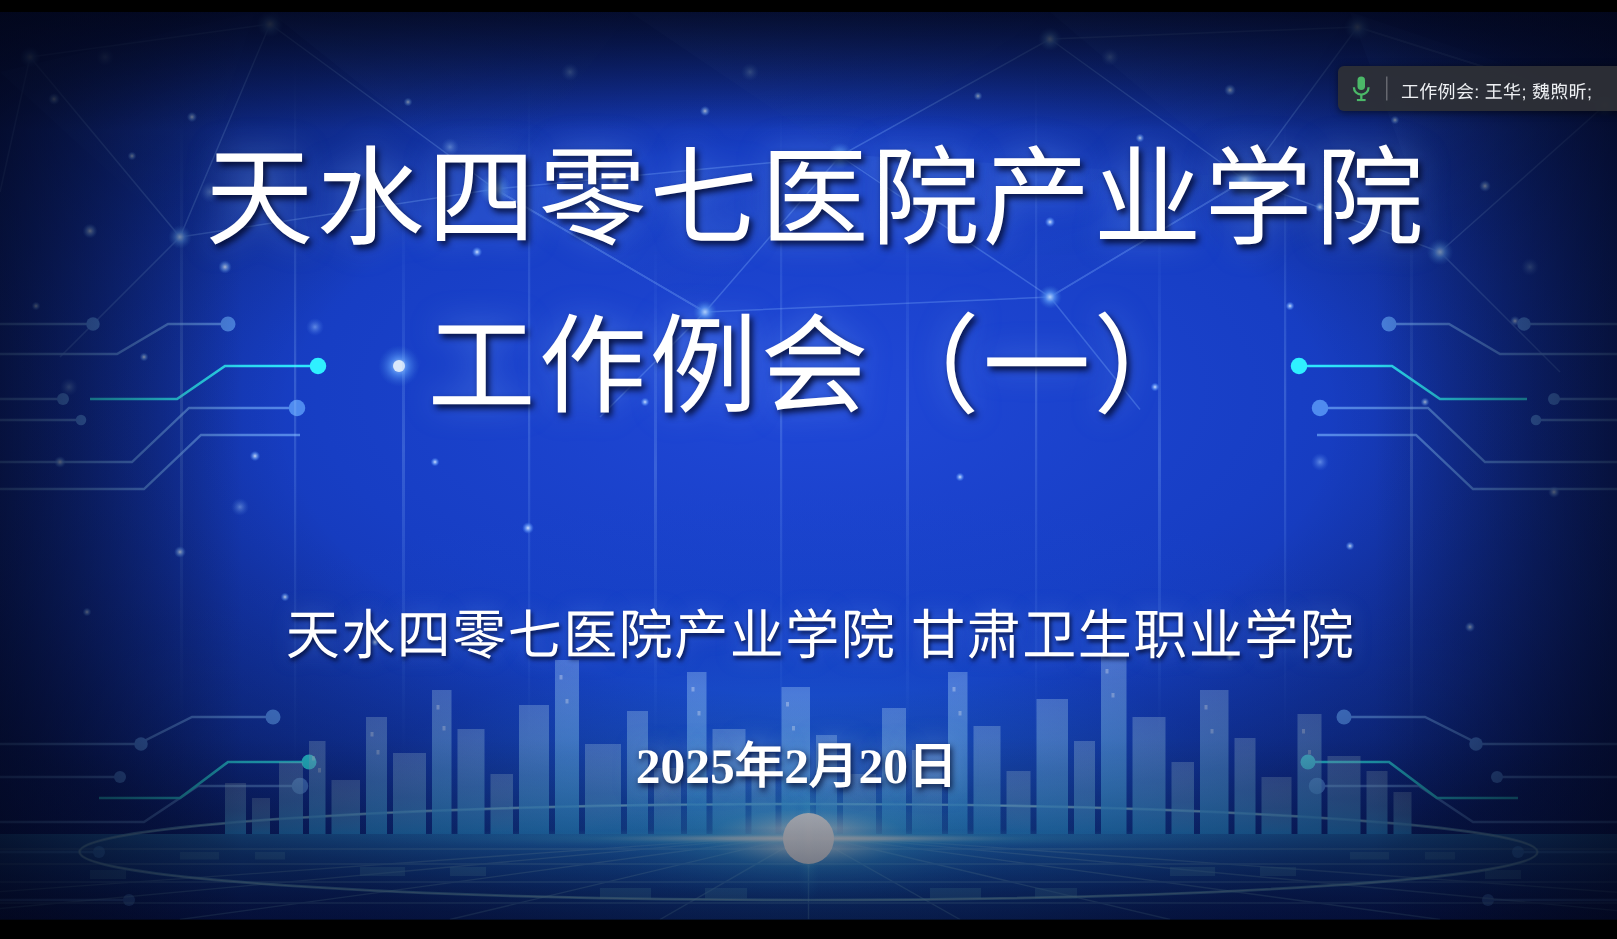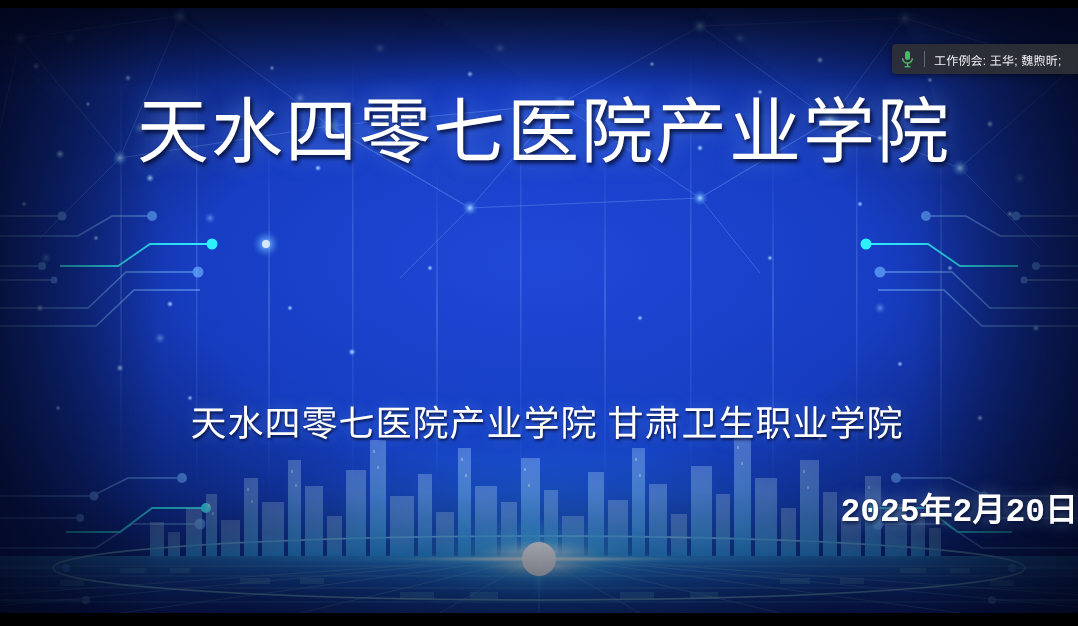--- a/index.html
+++ b/index.html
@@ -113,30 +113,29 @@
     color: #ffffff;
     letter-spacing: 1px;
     white-space: nowrap;
     text-shadow: 1px 2px 3px rgba(1,6,36,.8), 0 0 14px rgba(140,190,255,.35);
     padding-left: 16px;
   }
 
   #date-line {
     position: absolute;
     top: 488px;
-    left: 0; right: 0;
-    font-family: Liberation Mono, monospace;
+    left: 0; right: 16px;
+    font-family: Liberation Serif, serif;
     font-size: 33px;
     font-weight: 700;
     line-height: 1;
     color: #ffffff;
     letter-spacing: 0px;
     white-space: nowrap;
     text-shadow: 1px 2px 4px rgba(1,10,44,.9), 0 0 16px rgba(160,210,255,.5);
-    text-align: right;
   }
 
   
   #speaking-indicator {
     position: absolute;
     left: 892px;
     top: 44px;
     height: 30px;
     display: flex;
     align-items: center;
@@ -543,20 +542,21 @@
       <ellipse cx="539" cy="551" rx="150" ry="44" fill="url(#flareG)" opacity=".9"></ellipse>
       <ellipse cx="539" cy="551" rx="330" ry="7" fill="url(#flareG)" opacity=".85"></ellipse>
       <ellipse cx="539" cy="551" rx="10" ry="46" fill="url(#flareG)" opacity=".7"></ellipse>
       <circle cx="539" cy="551" r="17" fill="#ffffff" opacity=".95"></circle>
     </svg>
 
     <div class="vignette"></div>
 
     <div id="text-block">
       <div id="title-line-1" class="title-line">天水四零七医院产业学院</div>
+      <div id="title-line-2" class="title-line">工作例会（一）</div>
       <div id="subtitle">天水四零七医院产业学院 甘肃卫生职业学院</div>
       <div id="date-line">2025年2月20日</div>
     </div>
   </div>
 
   <div class="letterbox top"></div>
   <div class="letterbox bottom"></div>
 
   <div id="speaking-indicator">
     <svg id="mic-icon" viewBox="0 0 13 18">

